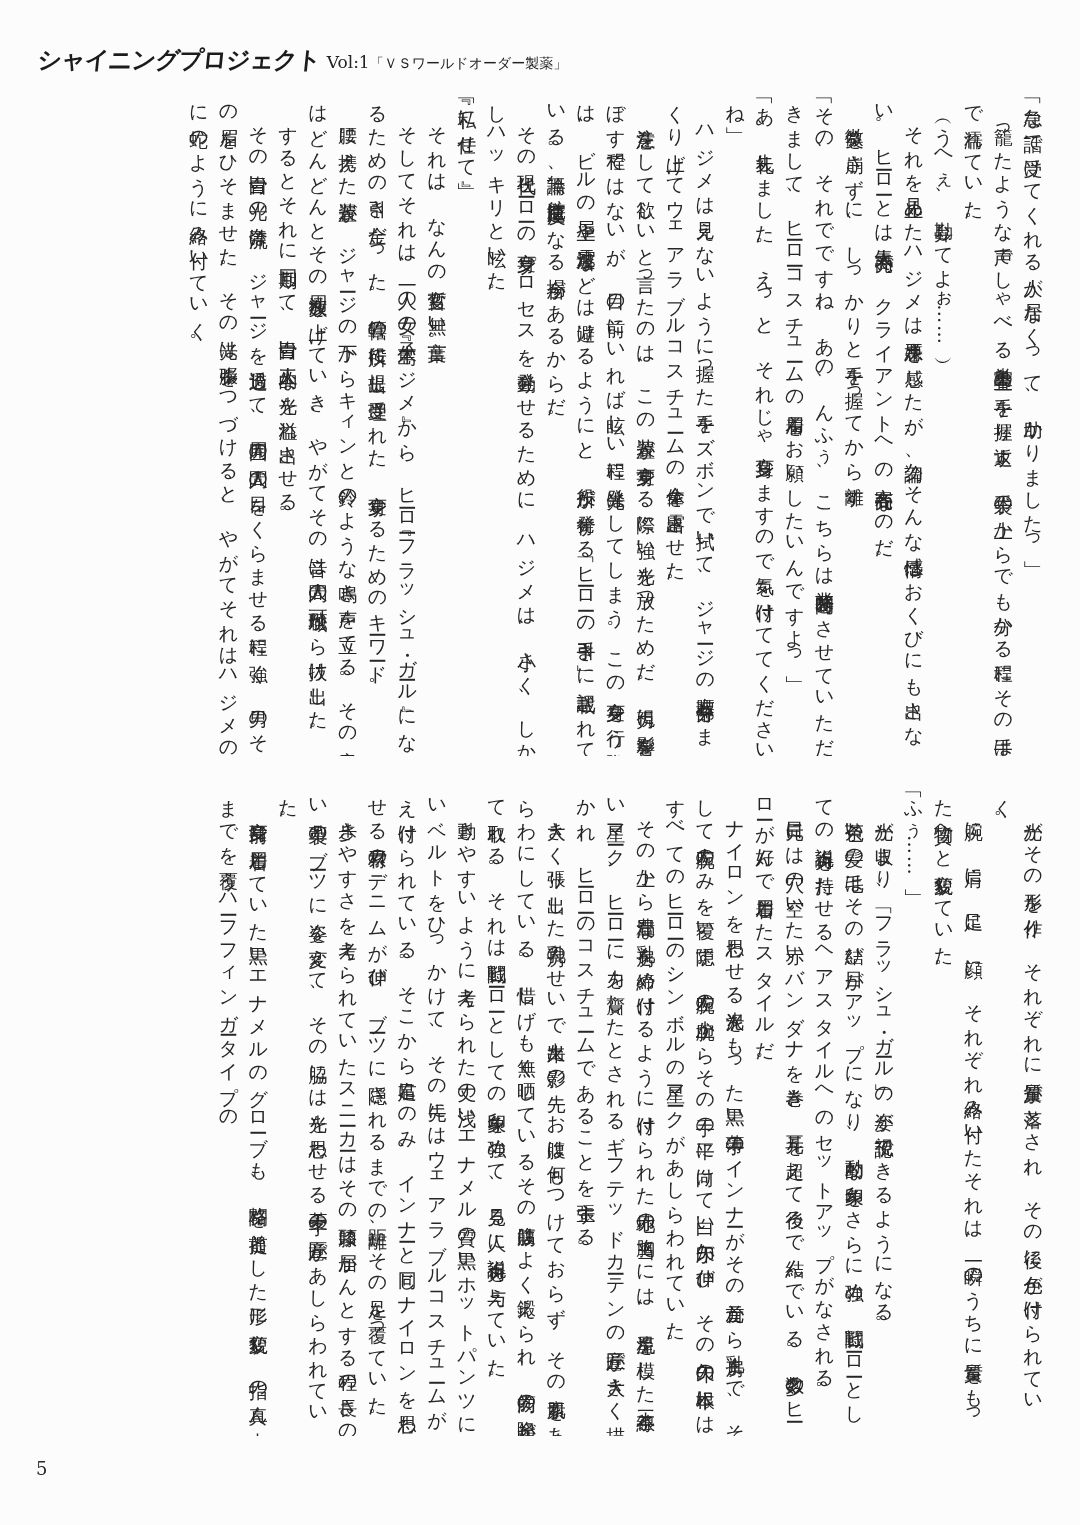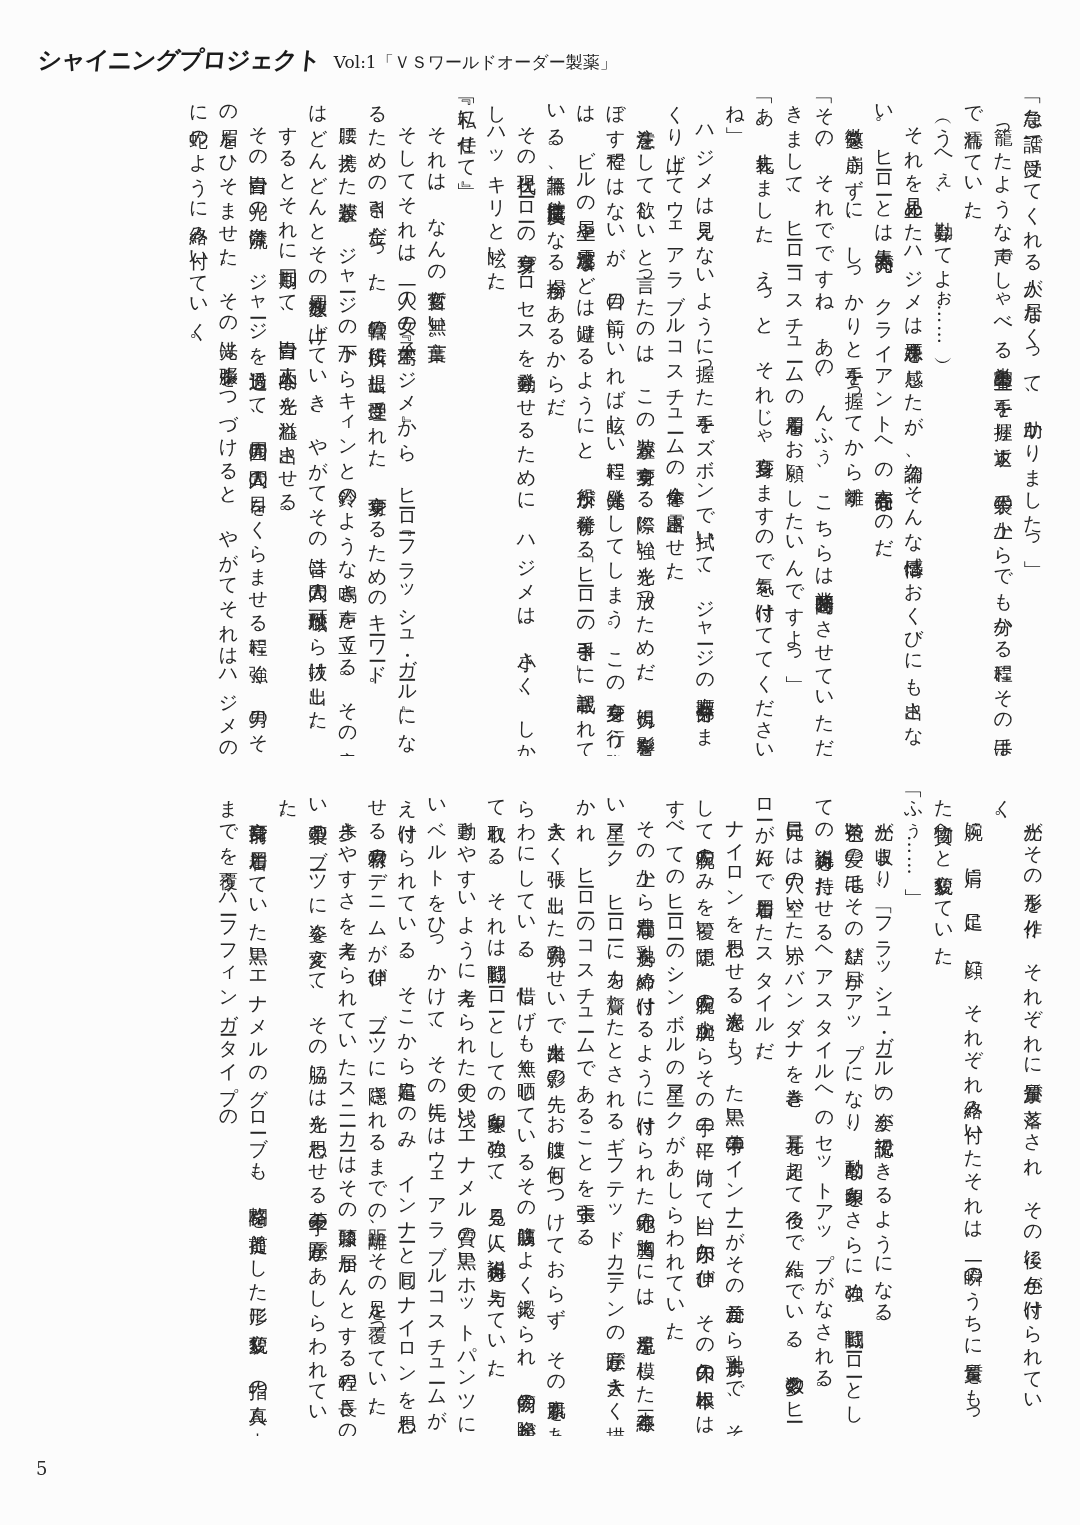--- a/index.html
+++ b/index.html
@@ -24,24 +24,23 @@
     font-weight: 900;
     font-size: 24px;
     letter-spacing: -1px;
     transform: skewX(-6deg);
     transform-origin: left bottom;
     margin-right: 8px;
   }
   .volhead {
     font-size: 17px;
     color: #222;
-    margin-left: 7px;
   }
   .eptitle {
-    font-size: 17px;
+    font-size: 14px;
     color: #222;
   }
   .vblock {
     position: absolute;
     right: 32px;
     width: 1016px;
     writing-mode: vertical-rl;
     text-orientation: mixed;
     line-break: strict;
     overflow: hidden;

